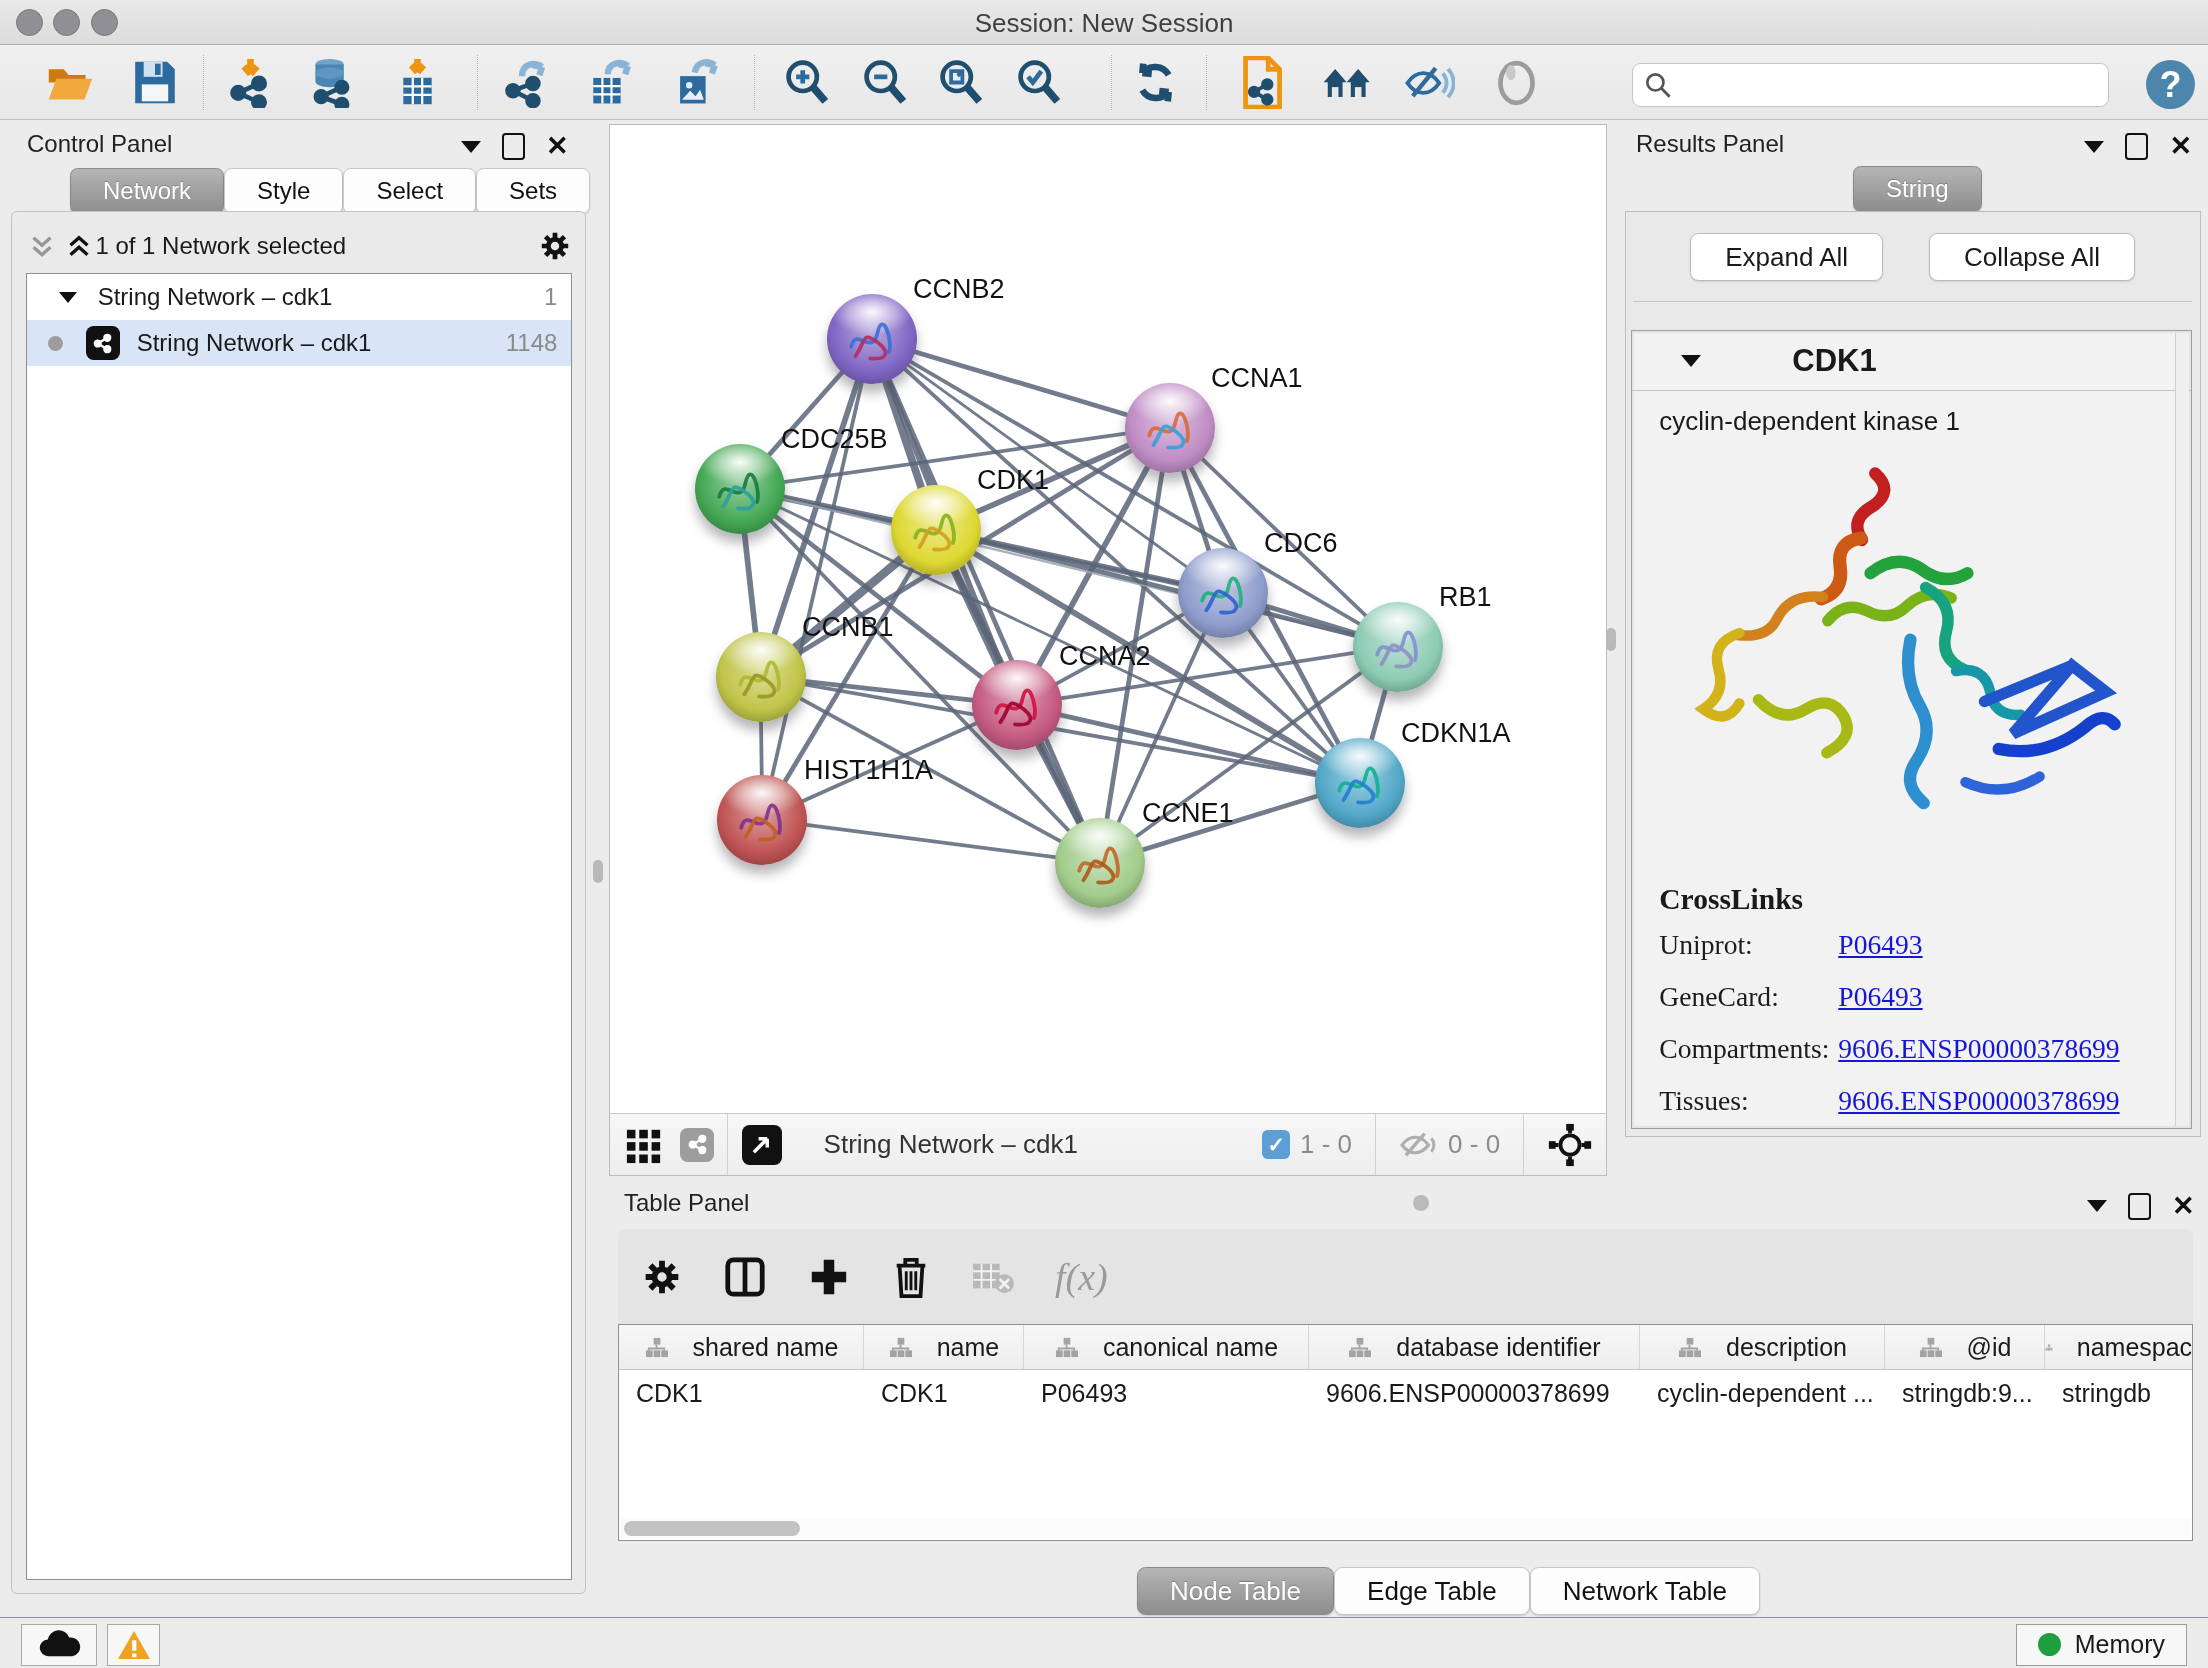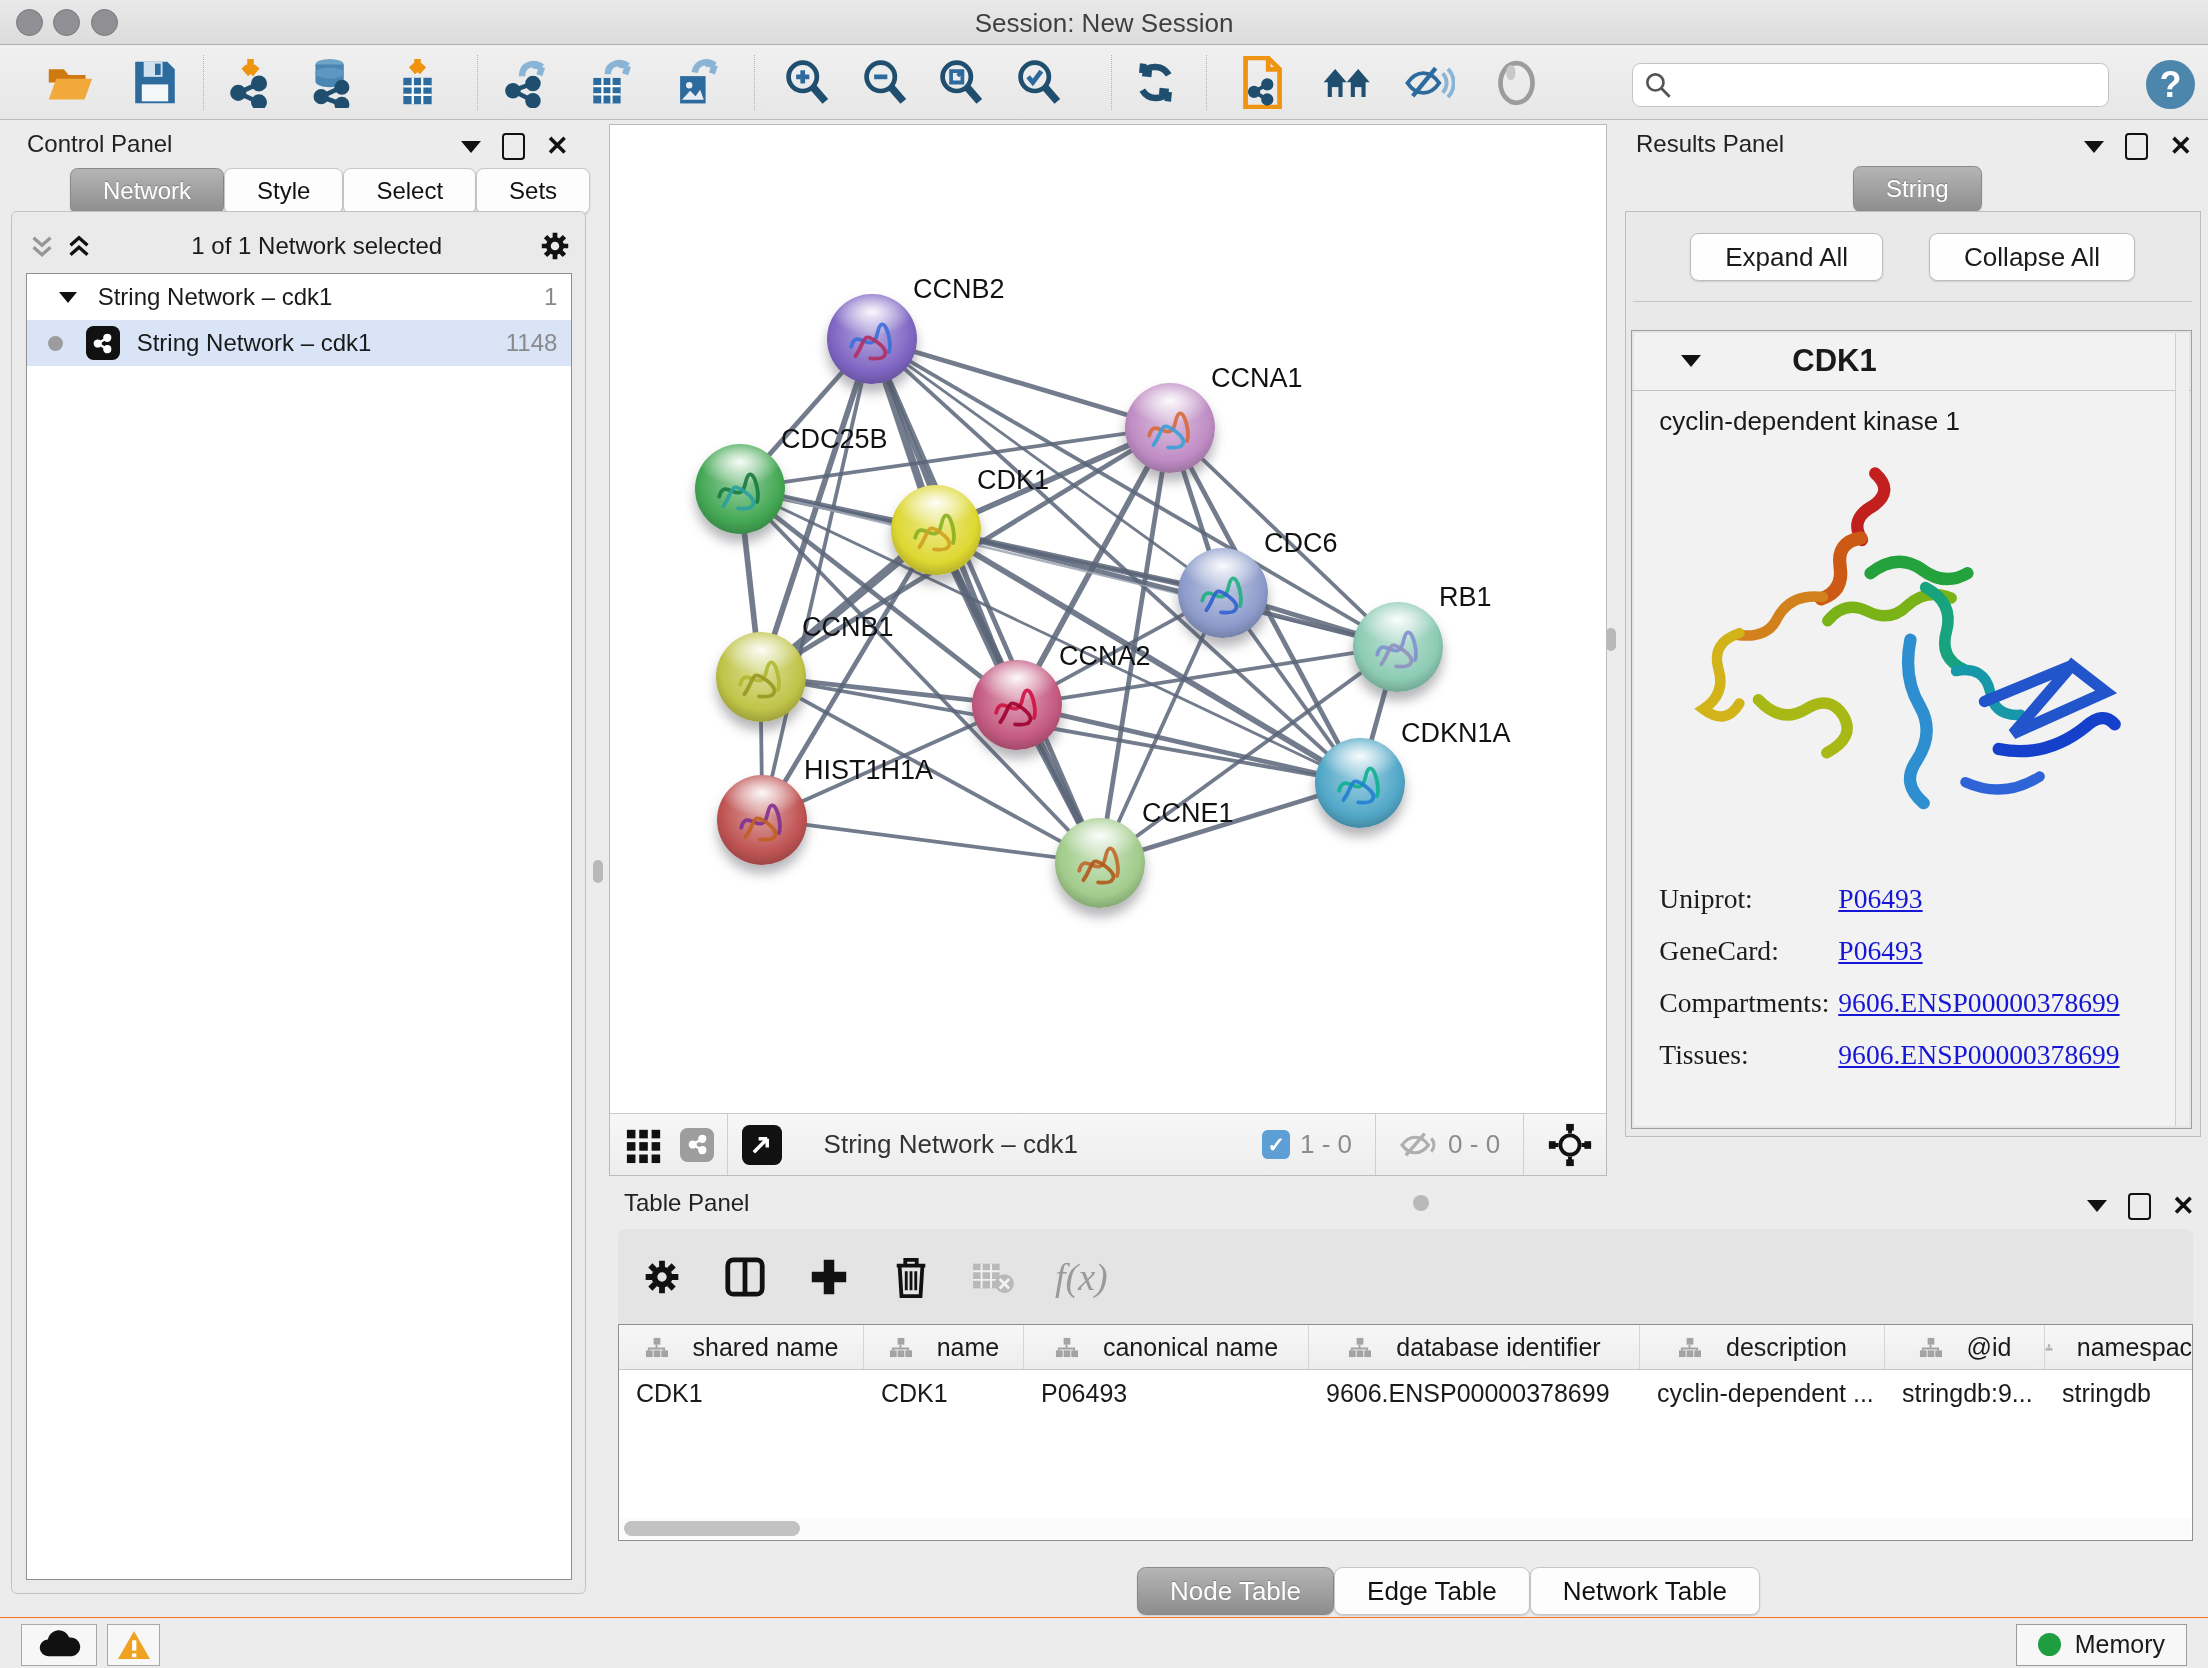--- a/index.html
+++ b/index.html
@@ -330,21 +330,21 @@
     <div class="tab">Sets</div>
   </div>
   <div class="cp-box">
     <div class="cp-toolrow">
       <svg width="32" height="28.5" viewBox="0 0 34 30" style="opacity:.55">
         <path d="M8 6 l9 8 9 -8 M8 16 l9 8 9 -8" stroke="#555" stroke-width="3.5" fill="none"></path>
       </svg>
       <svg width="32" height="28.5" viewBox="0 0 34 30" style="margin-left:5.7px">
         <path d="M8 14 l9 -8 9 8 M8 24 l9 -8 9 8" stroke="#111" stroke-width="3.5" fill="none"></path>
       </svg>
-      <div style="flex:1;text-align:center">1 of 1 Network selected</div>
+      <div style="flex:1;text-align:left">1 of 1 Network selected</div>
       <svg width="34" height="34" viewBox="0 0 36 36">
         <circle cx="18" cy="18" r="7" fill="none" stroke="#111" stroke-width="5"></circle>
         <g stroke="#111" stroke-width="5">
             <path d="M18 4 v6 M18 26 v6 M4 18 h6 M26 18 h6 M8 8 l4 4 M24 24 l4 4 M28 8 l-4 4 M12 24 l-4 4"></path>
           </g>
       </svg>
     </div>
     <div class="cp-list">
       <div class="tree-row" style="padding:0 13.3px 0 32px;">
         <div class="tri-down" style="border-left-width:9.5px;border-right-width:9.5px;border-top-width:11.4px;margin-right:21px"></div>
@@ -594,20 +594,21 @@
           <path d="M210 135 q28 -22 54 -4 q24 18 48 4" stroke="#24a23c" stroke-width="13"></path>
           <path d="M268 150 q30 16 22 46 q-8 28 18 40" stroke="#16a37e" stroke-width="12"></path>
           <path d="M300 238 q30 -6 36 22 q4 26 32 24" stroke="#1798a8" stroke-width="11"></path>
           <path d="M252 205 q-8 40 10 70 q16 28 -4 58 q-16 24 8 44" stroke="#2e8fd0" stroke-width="13"></path>
           <path d="M330 270 l92 -38 M422 232 l36 28 l-98 44 z" stroke="#2255cc" stroke-width="12"></path>
           <path d="M345 320 q50 10 92 -24 q18 -16 30 -2" stroke="#1440cc" stroke-width="13"></path>
           <path d="M310 355 q40 18 78 -6" stroke="#2e64d8" stroke-width="11"></path>
         </g>
       </svg>
       <div class="crosslinks">
+        <div class="cl-title">CrossLinks</div>
         <div class="cl-row">
           <span class="cl-label">Uniprot:</span>
           <a class="cl-link">P06493</a>
         </div>
         <div class="cl-row">
           <span class="cl-label">GeneCard:</span>
           <a class="cl-link">P06493</a>
         </div>
         <div class="cl-row">
           <span class="cl-label">Compartments:</span>

